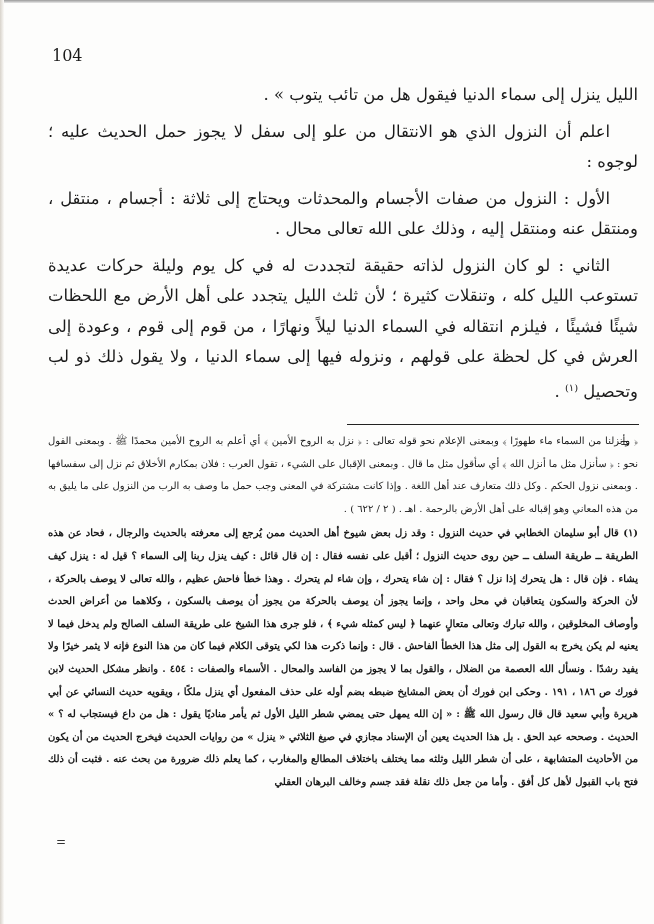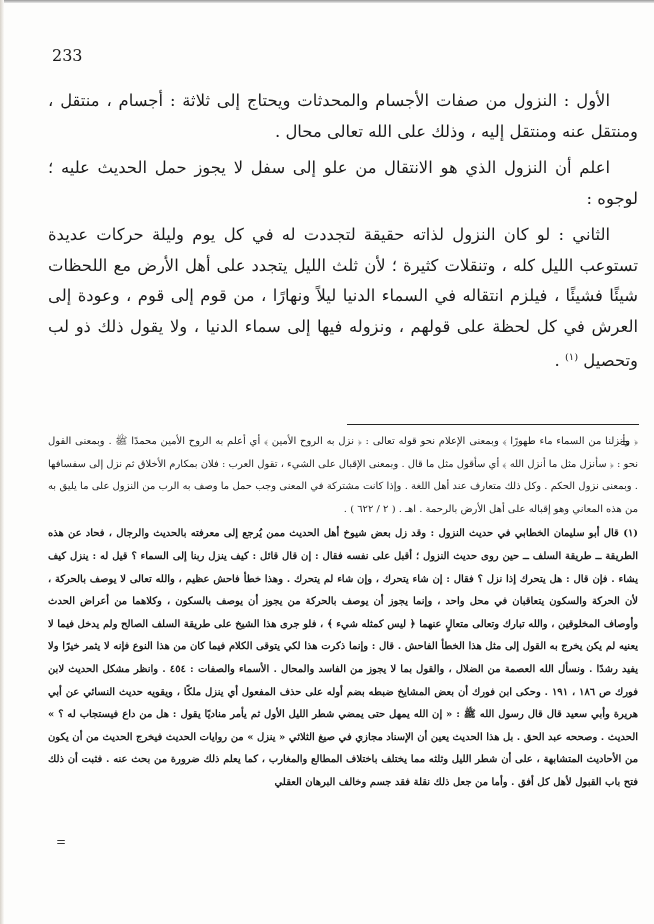--- a/index.html
+++ b/index.html
@@ -50,25 +50,26 @@
     position: absolute; left: 56px; top: 835px; font-size: 12px; color: #333;
   }
 </style>
 </head>
 <body>
 
 <div class="page">
   <div class="scan-edge-top"></div>
   <div class="scan-edge-left"></div>
 
-  <div class="page-number">233</div>
+  <div class="page-number">104</div>
 
   <div class="main">
+    <p>الليل ينزل إلى سماء الدنيا فيقول هل من تائب يتوب » .</p>
+    <p class="gap indent">اعلم أن النزول الذي هو الانتقال من علو إلى سفل لا يجوز حمل الحديث عليه ؛ لوجوه :</p>
     <p class="gap indent">الأول : النزول من صفات الأجسام والمحدثات ويحتاج إلى ثلاثة : أجسام ، منتقل ، ومنتقل عنه ومنتقل إليه ، وذلك على الله تعالى محال .</p>
-    <p class="gap indent">اعلم أن النزول الذي هو الانتقال من علو إلى سفل لا يجوز حمل الحديث عليه ؛ لوجوه :</p>
     <p class="gap indent"><span>الثاني : لو كان النزول لذاته حقيقة لتجددت له في كل يوم وليلة حركات عديدة تستوعب الليل كله ، وتنقلات كثيرة ؛ لأن ثلث الليل يتجدد على أهل الأرض مع اللحظات شيئًا فشيئًا ، فيلزم انتقاله في السماء الدنيا ليلاً ونهارًا ، من قوم إلى قوم ، وعودة إلى العرش في كل لحظة على قولهم ، ونزوله فيها إلى سماء الدنيا ، ولا يقول ذلك ذو لب وتحصيل</span> <sup>(١)</sup><span> .</span></p>
   </div>
 
   <div class="rule"></div>
 
   <div class="cont-mark-top">=</div>
 
   <div class="notes">
     <p>﴿ وأنزلنا من السماء ماء طهورًا ﴾ وبمعنى الإعلام نحو قوله تعالى : ﴿ نزل به الروح الأمين ﴾ أي أعلم به الروح الأمين محمدًا ﷺ . وبمعنى القول نحو : ﴿ سأنزل مثل ما أنزل الله ﴾ أي سأقول مثل ما قال . وبمعنى الإقبال على الشيء ، تقول العرب : فلان بمكارم الأخلاق ثم نزل إلى سفسافها . وبمعنى نزول الحكم . وكل ذلك متعارف عند أهل اللغة . وإذا كانت مشتركة في المعنى وجب حمل ما وصف به الرب من النزول على ما يليق به من هذه المعاني وهو إقباله على أهل الأرض بالرحمة . اهـ . ( ٢ / ٦٢٢ ) .</p>
     <p class="note-1">(١) قال أبو سليمان الخطابي في حديث النزول : وقد زل بعض شيوخ أهل الحديث ممن يُرجع إلى معرفته بالحديث والرجال ، فحاد عن هذه الطريقة ــ طريقة السلف ــ حين روى حديث النزول ؛ أقبل على نفسه فقال : إن قال قائل : كيف ينزل ربنا إلى السماء ؟ قيل له : ينزل كيف يشاء . فإن قال : هل يتحرك إذا نزل ؟ فقال : إن شاء يتحرك ، وإن شاء لم يتحرك . وهذا خطأ فاحش عظيم ، والله تعالى لا يوصف بالحركة ، لأن الحركة والسكون يتعاقبان في محل واحد ، وإنما يجوز أن يوصف بالحركة من يجوز أن يوصف بالسكون ، وكلاهما من أعراض الحدث وأوصاف المخلوقين ، والله تبارك وتعالى متعالٍ عنهما ﴿ ليس كمثله شيء ﴾ ، فلو جرى هذا الشيخ على طريقة السلف الصالح ولم يدخل فيما لا يعنيه لم يكن يخرج به القول إلى مثل هذا الخطأ الفاحش . قال : وإنما ذكرت هذا لكي يتوقى الكلام فيما كان من هذا النوع فإنه لا يثمر خيرًا ولا يفيد رشدًا . ونسأل الله العصمة من الضلال ، والقول بما لا يجوز من الفاسد والمحال . الأسماء والصفات : ٤٥٤ . وانظر مشكل الحديث لابن فورك ص ١٨٦ ، ١٩١ . وحكى ابن فورك أن بعض المشايخ ضبطه بضم أوله على حذف المفعول أي ينزل ملكًا ، ويقويه حديث النسائي عن أبي هريرة وأبي سعيد قال قال رسول الله ﷺ : « إن الله يمهل حتى يمضي شطر الليل الأول ثم يأمر مناديًا يقول : هل من داع فيستجاب له ؟ » الحديث . وصححه عبد الحق . بل هذا الحديث يعين أن الإسناد مجازي في صيغ الثلاثي « ينزل » من روايات الحديث فيخرج الحديث من أن يكون من الأحاديث المتشابهة ، على أن شطر الليل وثلثه مما يختلف باختلاف المطالع والمغارب ، كما يعلم ذلك ضرورة من بحث عنه . فثبت أن ذلك فتح باب القبول لأهل كل أفق . وأما من جعل ذلك نقلة فقد جسم وخالف البرهان العقلي</p>

